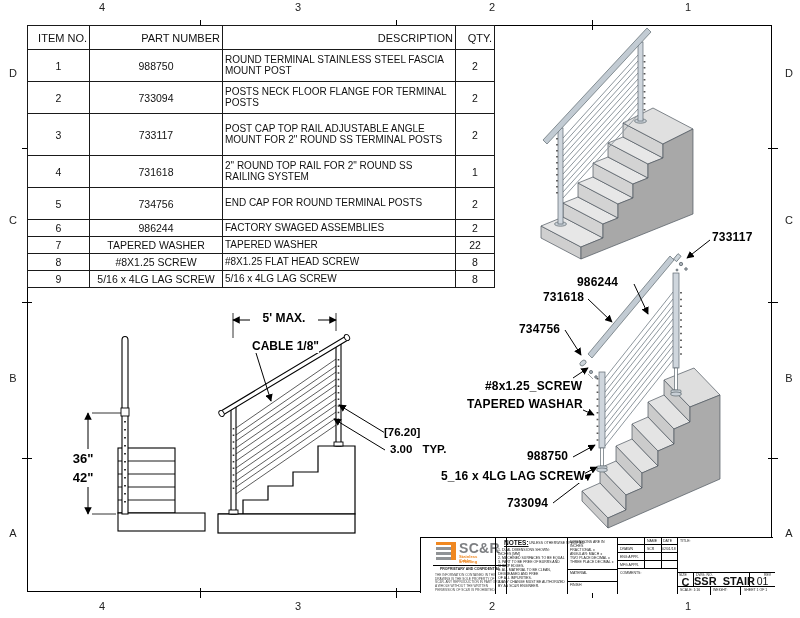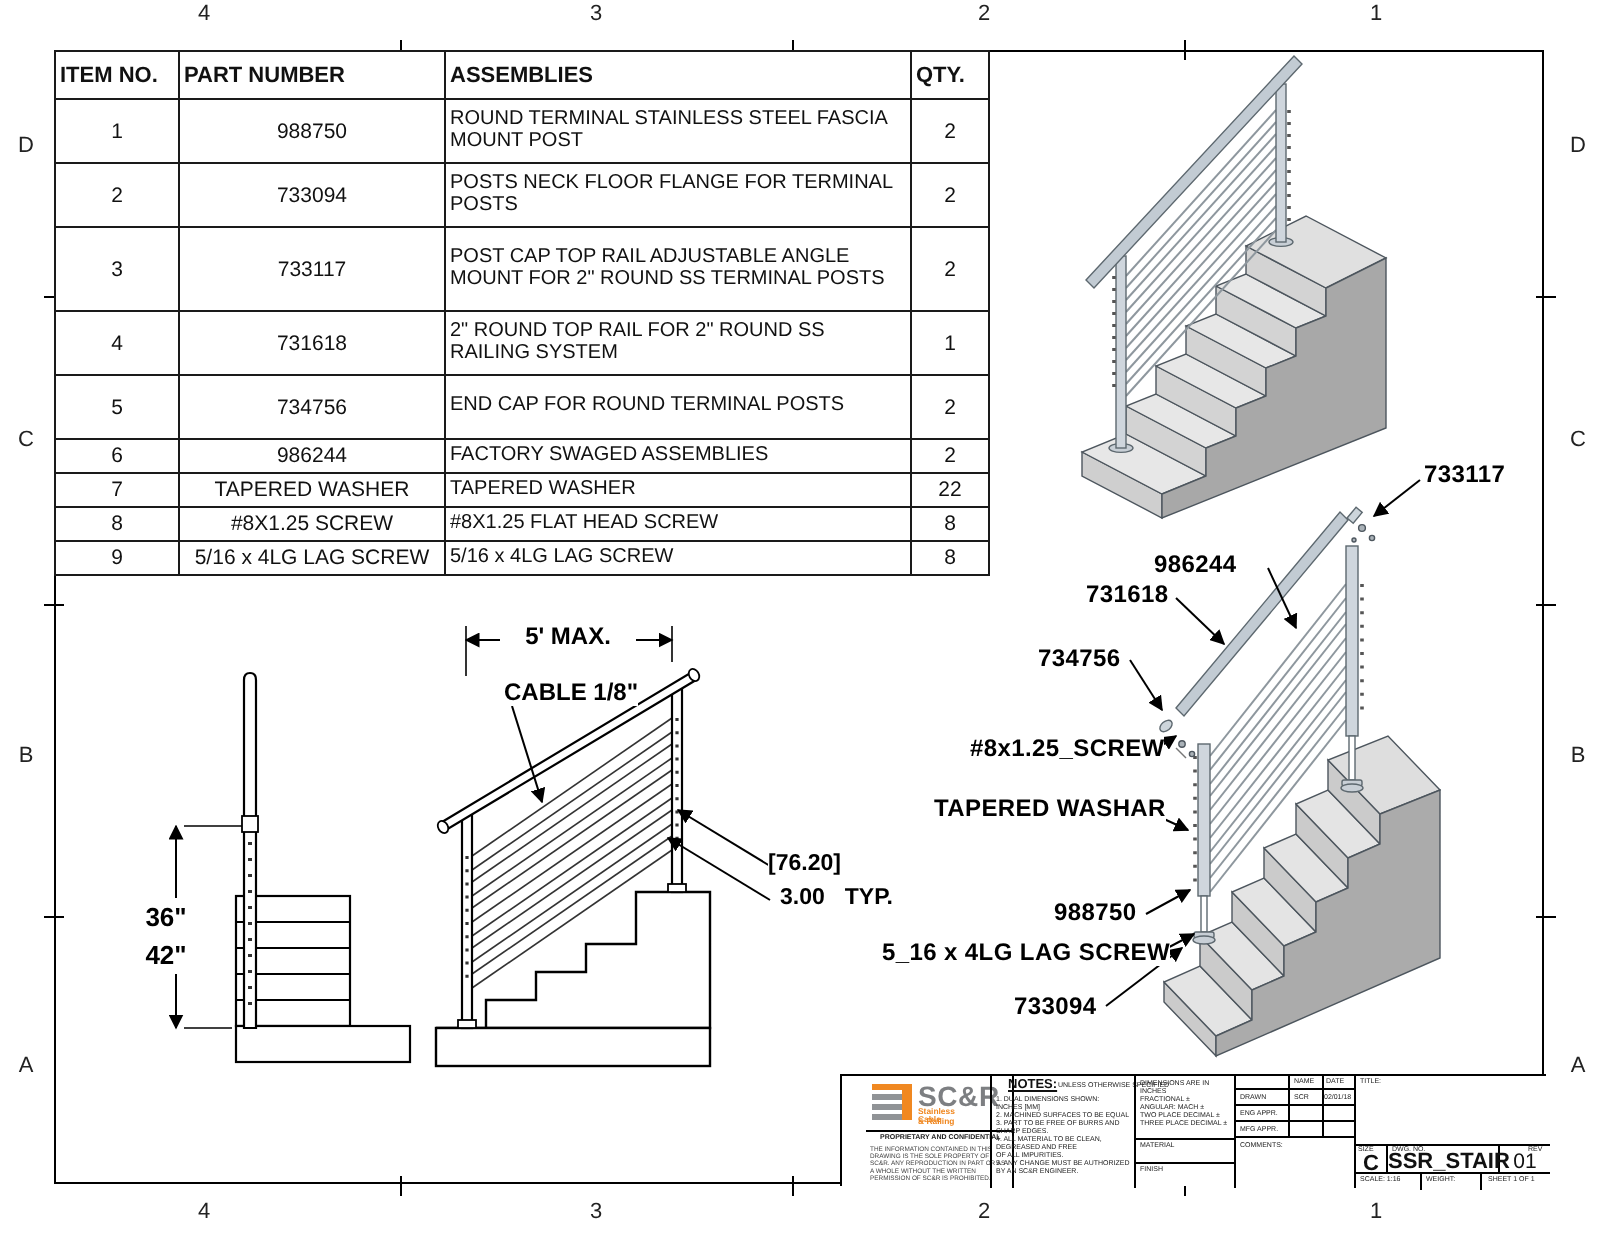--- a/index.html
+++ b/index.html
@@ -7,21 +7,21 @@
          font-family:"Liberation Sans",sans-serif;color:#111;overflow:hidden;}
   .frame{position:absolute;left:27px;top:25px;width:745px;height:567px;
          border:1.4px solid #000;box-sizing:border-box;}
   .zlabel{position:absolute;font-size:11px;color:#222;text-align:center;width:18px;}
   .tickv{position:absolute;width:1.2px;height:10px;background:#000;}
   .tickh{position:absolute;width:10px;height:1.2px;background:#000;}
 
   
   table.bom{position:absolute;left:27px;top:25px;border-collapse:collapse;table-layout:fixed;background:#fff;}
   table.bom th,table.bom td{border:1.1px solid #1a1a1a;padding:0 2px;overflow:hidden;}
-  table.bom th{font-size:11px;font-weight:bold;text-align:left;}
+  table.bom th{font-size:11px;font-weight:normal;text-align:right;}
   td.c{font-size:10.5px;text-align:center;}
   td.d{font-size:10px;line-height:10.5px;text-align:left;}
 
   svg.art{position:absolute;left:0;top:0;}
 
   
   .callout{position:absolute;font-weight:bold;font-size:12px;letter-spacing:.2px;color:#000;background:#fff;line-height:13px;white-space:nowrap;}
   .dimlab{position:absolute;font-weight:bold;font-size:12px;color:#000;background:#fff;line-height:13px;white-space:nowrap;}
 
   
@@ -241,21 +241,21 @@
     <colgroup>
         <col style="width:62px">
         <col style="width:133px">
         <col style="width:233px">
         <col style="width:39px">
       </colgroup>
     <tbody>
         <tr style="height:24px">
       <th>ITEM NO.</th>
       <th>PART NUMBER</th>
-      <th>ASSEMBLIES</th>
+      <th>DESCRIPTION</th>
       <th>QTY.</th>
     </tr>
     <tr style="height:32px">
       <td class="c">1</td>
       <td class="c">988750</td>
       <td class="d">ROUND TERMINAL STAINLESS STEEL FASCIA MOUNT POST</td>
       <td class="c">2</td>
     </tr>
     <tr style="height:32px">
       <td class="c">2</td>
@@ -317,21 +317,21 @@
   <div class="dimlab" style="left:384px;top:426px;font-size:11.5px">[76.20]</div>
   <div class="dimlab" style="left:390px;top:443px;font-size:11.5px;display:flex;gap:10px">
     <span>3.00</span>
     <span>TYP.</span>
   </div>
 
   <div class="callout" style="left:712px;top:231px">733117</div>
   <div class="callout" style="left:577px;top:276px">986244</div>
   <div class="callout" style="left:543px;top:291px">731618</div>
   <div class="callout" style="left:519px;top:323px">734756</div>
-  <div class="callout" style="left:485px;top:368px">#8x1.25_SCREW</div>
+  <div class="callout" style="left:485px;top:380px">#8x1.25_SCREW</div>
   <div class="callout" style="left:467px;top:398px">TAPERED WASHAR</div>
   <div class="callout" style="left:527px;top:450px">988750</div>
   <div class="callout" style="left:441px;top:470px">5_16 x 4LG LAG SCREW</div>
   <div class="callout" style="left:507px;top:497px">733094</div>
 
   <div class="tblock">
 
     <div class="tb-cell" style="left:12px;width:74px;border-right:1px solid #000">
       <div class="logo-icon"></div>
       <div class="brand"><span>SC&amp;R</span></div>

